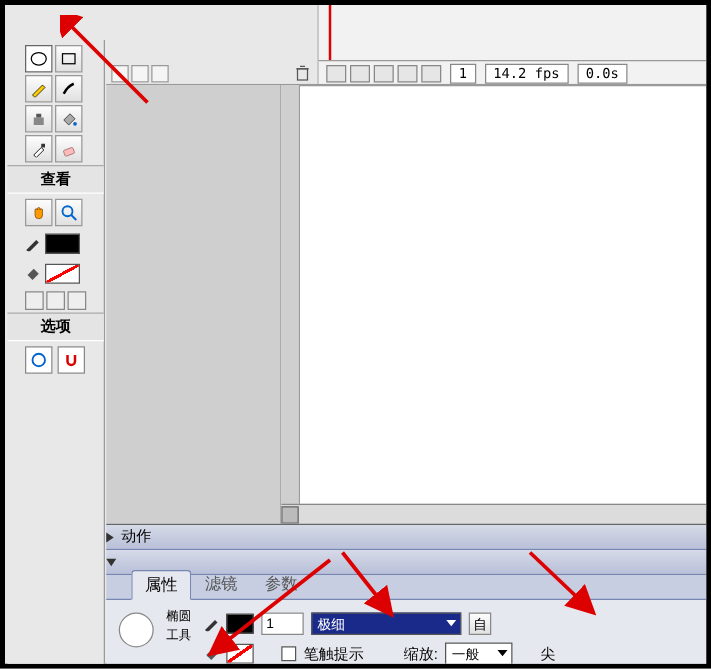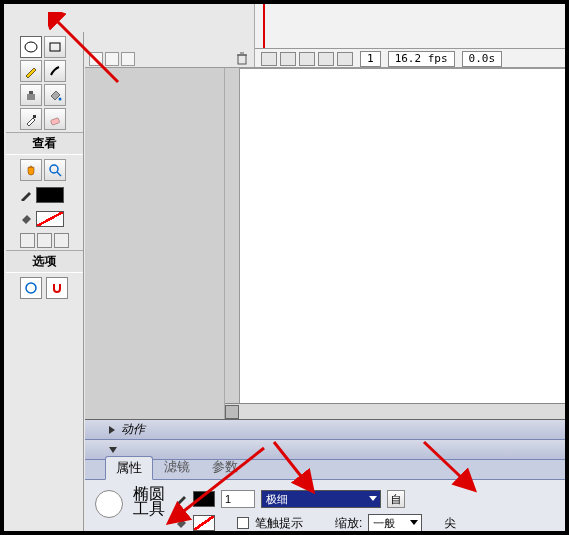--- a/index.html
+++ b/index.html
@@ -33,29 +33,29 @@
 .trash { position:absolute; left:150px; top:47px; width:14px; height:14px; }
 
 .canvas-wrap { position:absolute; left:0; top:64px; right:0; bottom:112px; display:flex; }
 .canvas-gutter { width:140px; background:#cfcfcf; border-right:1px solid #aaa; }
 .canvas-area { flex:1; background:#cfcfcf; position:relative; overflow:hidden; }
 .stage { position:absolute; left:14px; top:0; width:380px; height:340px; background:#fff; border:1px solid #999; }
 .hscroll { position:absolute; left:0; right:0; bottom:0; height:16px; background:#dcdcdc; border-top:1px solid #888; }
 .hscroll .thumb { position:absolute; left:0; top:1px; width:14px; height:14px; background:#bbb; border:1px solid #666; }
 
 .bottom-panels { position:absolute; left:0; right:0; bottom:0; height:112px; background:#e6e8ef; border-top:1px solid #666; }
-.panel-bar { height:20px; background: linear-gradient(#d6dae8,#b9c0d8); border-bottom:1px solid #7786b2; display:flex; align-items:center; padding-left:24px; font-size:12px;font-style:italic; }
+.panel-bar { height:20px; background: linear-gradient(#d6dae8,#b9c0d8); border-bottom:1px solid #7786b2; display:flex; align-items:center; padding-left:0; font-size:12px; }
 .panel-bar .tri { width:0; height:0; border-top:4px solid transparent; border-bottom:4px solid transparent; border-left:6px solid #333; margin-right:6px; }
 .panel-bar.open .tri { border-left:4px solid transparent; border-right:4px solid transparent; border-top:6px solid #333; border-bottom:0; width:0; height:0; }
 .tabs-bar { height:20px; background:#c7cee2; display:flex; align-items:flex-end; border-bottom:1px solid #7786b2; padding-left: 20px; }
 .tab { padding: 2px 10px; font-size:13px; color:#555; border:1px solid transparent; }
 .tab.active { background:#e6e8ef; border:1px solid #7786b2; border-bottom:1px solid #e6e8ef; color:#000; border-radius: 3px 3px 0 0; position:relative; top:1px; }
 .prop-body { padding: 6px 10px; display:flex; align-items:flex-start; gap:10px; }
 .tool-preview { width:28px; height:28px; border:1px solid #888; border-radius:50%; background:#fff; margin-top:4px; }
-.tool-label { font-size:16px; line-height:15px; }
+.tool-label { font-size:10px; line-height:15px; }
 .prop-controls { flex:1; display:flex; flex-direction:column; gap:6px; padding-top:4px; }
 .ctrl-row { display:flex; align-items:center; gap:6px; }
 .pencil-ico { width:12px; height:12px; }
 .mini-swatch { width:22px; height:16px; border:1px solid #555; }
 .mini-swatch.black { background:#000; }
 .mini-swatch.none { background:#fff; position:relative;}
 .mini-swatch.none::after{content:"";position:absolute;left:0;top:0;right:0;bottom:0;background:linear-gradient(to bottom right, transparent 44%, red 44%, red 56%, transparent 56%);}
 .num-field { width:34px; height:18px; border:1px solid #888; background:#fff; font-size:11px; padding:1px 3px; }
 .dropdown { height:18px; border:1px solid #555; background:#1a2a8a; color:#fff; font-size:11px; padding: 0 18px 0 4px; display:flex; align-items:flex-end; position:relative; min-width:120px; }
 .dropdown::after { content:""; position:absolute; right:3px; top:5px; width:0; height:0; border-left:4px solid transparent; border-right:4px solid transparent; border-top:5px solid #fff; }
@@ -183,21 +183,21 @@
       </div>
       <div class="tl-right">
         <div class="playhead"></div>
         <div class="tick-bar">
           <div class="tick-btn"></div>
           <div class="tick-btn"></div>
           <div class="tick-btn"></div>
           <div class="tick-btn"></div>
           <div class="tick-btn"></div>
           <span class="tl-readout">1</span>
-          <span class="tl-readout">16.2 fps</span>
+          <span class="tl-readout">14.2 fps</span>
           <span class="tl-readout">0.0s</span>
         </div>
       </div>
     </div>
 
     <div class="canvas-wrap">
       <div class="canvas-gutter"></div>
       <div class="canvas-area">
         <div class="stage"></div>
         <div class="hscroll">

